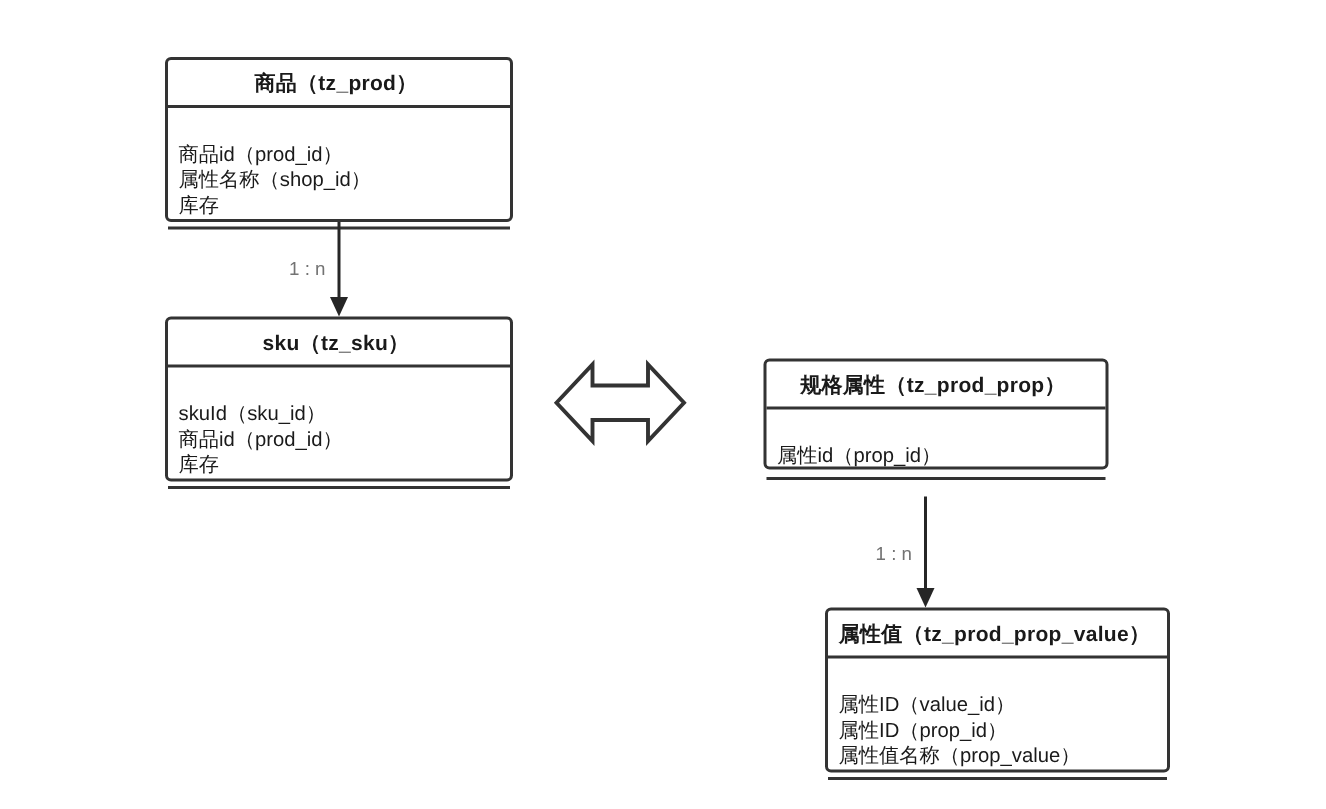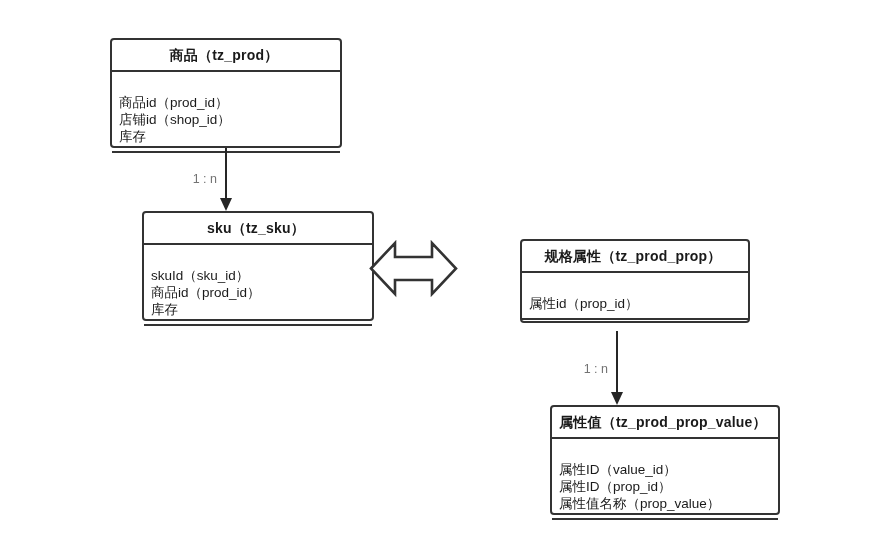--- a/index.html
+++ b/index.html
@@ -56,22 +56,22 @@
     color: #1a1a1a;
   }
   .entity-footer {
     box-sizing: border-box;
     flex: 1 1 auto;
     min-height: 22px;
   }
 
   
   #box-prod       { left: 110px; top: 38px;  width: 232px; height: 110px; }
-  #box-sku        { left: 110px; top: 211px; width: 232px; height: 110px; margin-left: 32px; }
-  #box-prop       { left: 520px; top: 239px; width: 230px; height: 84px;  }
+  #box-sku        { left: 110px; top: 211px; width: 232px; height: 110px; }
+  #box-prop       { left: 509px; top: 239px; width: 230px; height: 74px;  }
   #box-prop-value { left: 502px; top: 405px; width: 230px; height: 110px; margin-left: 48px; }
 
   
   .connector {
     position: absolute;
   }
   .connector .line {
     position: absolute;
     left: 0;
     top: 0;
@@ -118,21 +118,21 @@
 </style>
 </head>
 <body>
 
 <div class="canvas">
 
   <div class="entity" id="box-prod">
     <div class="entity-title">商品（tz_prod）</div>
     <div class="entity-attrs">
       <div class="attr-row">商品id（prod_id）</div>
-      <div class="attr-row">店铺id（shop_id）</div>
+      <div class="attr-row">属性名称（shop_id）</div>
       <div class="attr-row">库存</div>
     </div>
     <div class="entity-footer"></div>
   </div>
 
   <div class="connector" id="conn-prod-sku">
     <div class="line"></div>
     <div class="arrowhead"></div>
     <div class="card-label">1 : n</div>
   </div>

